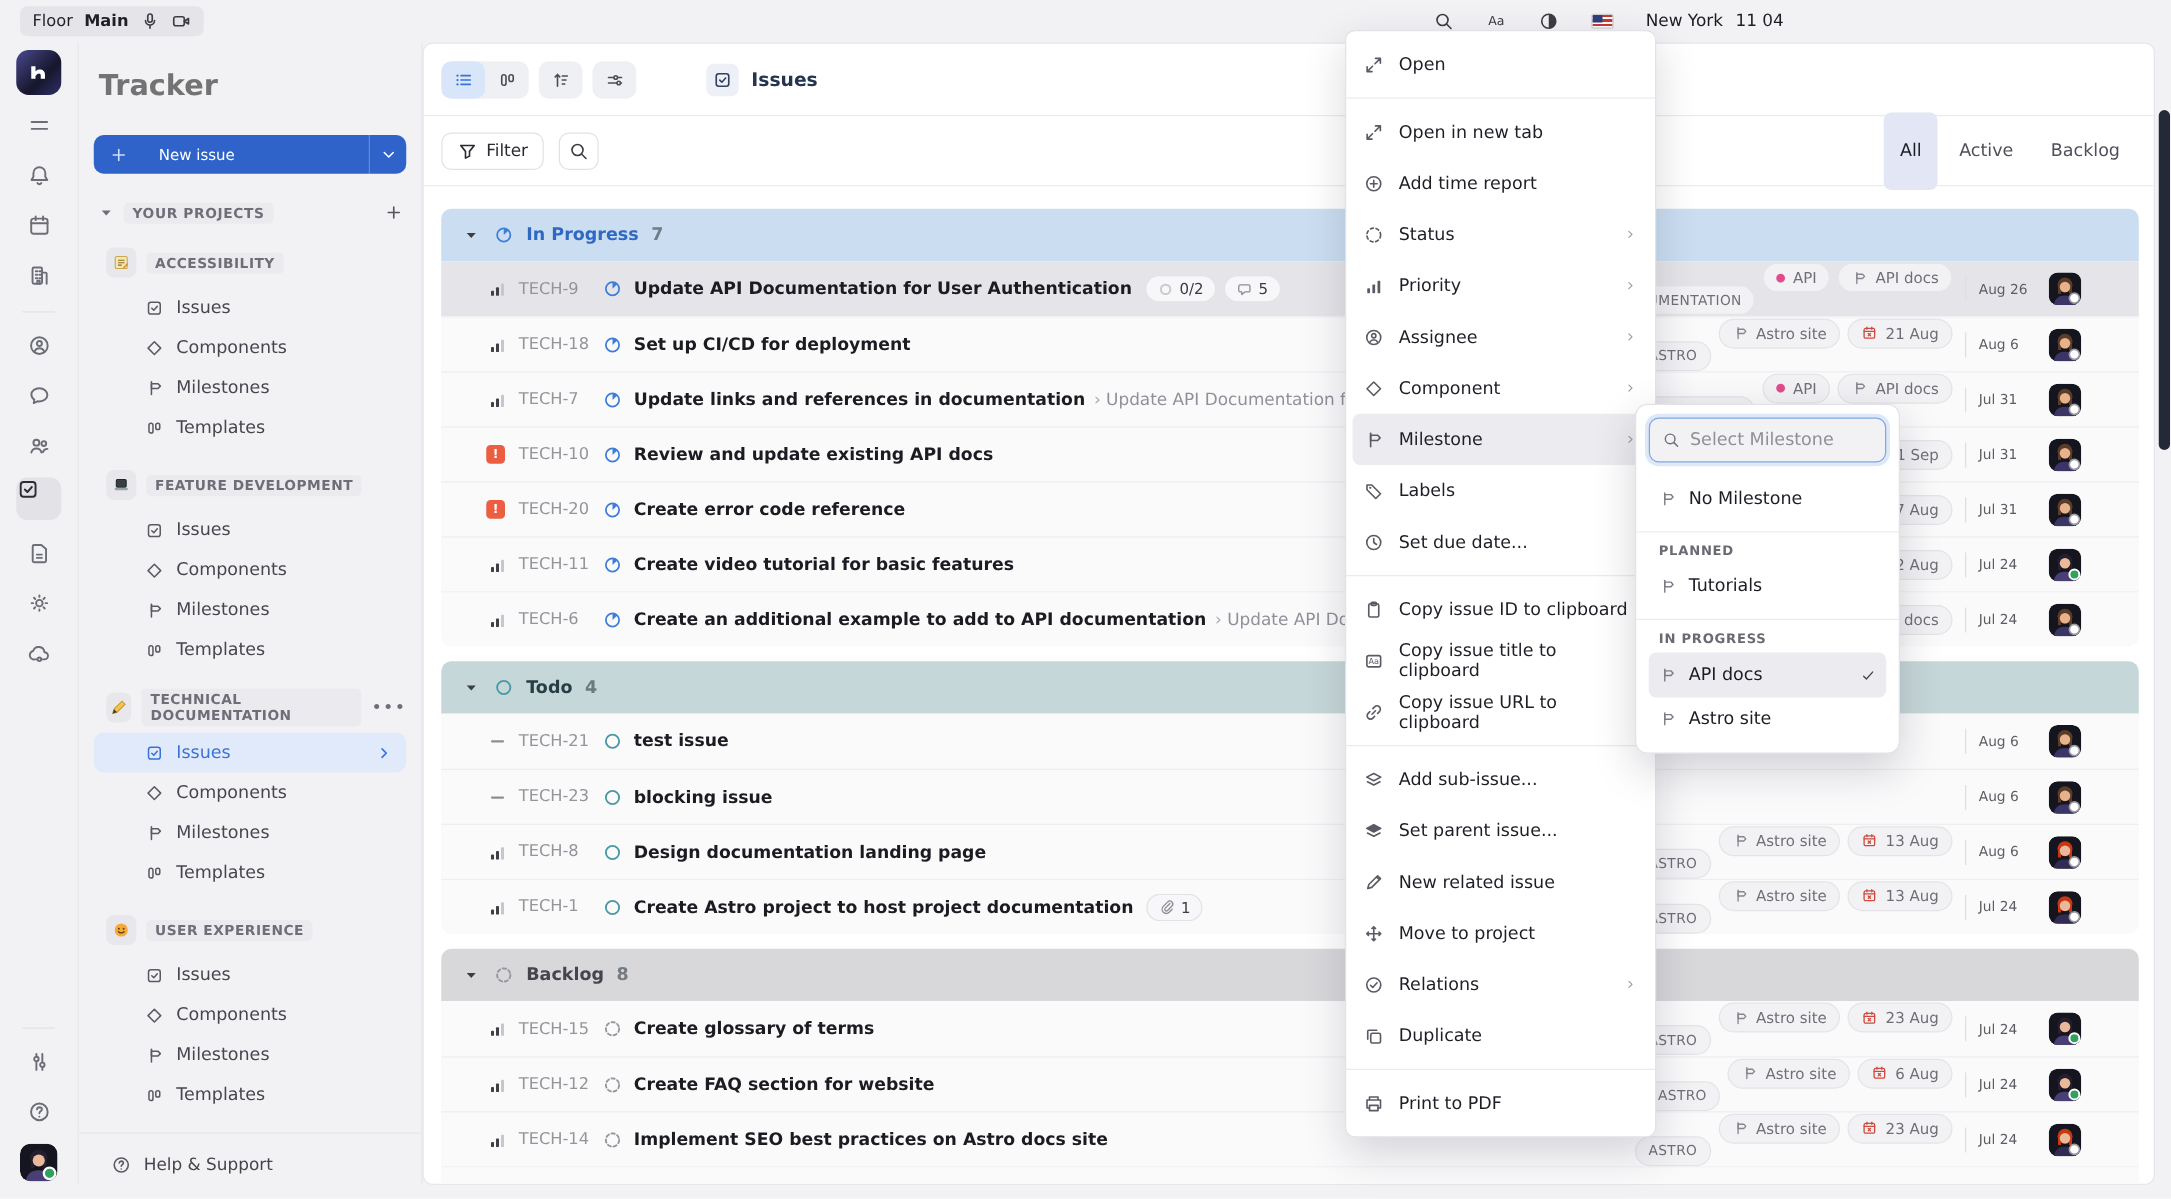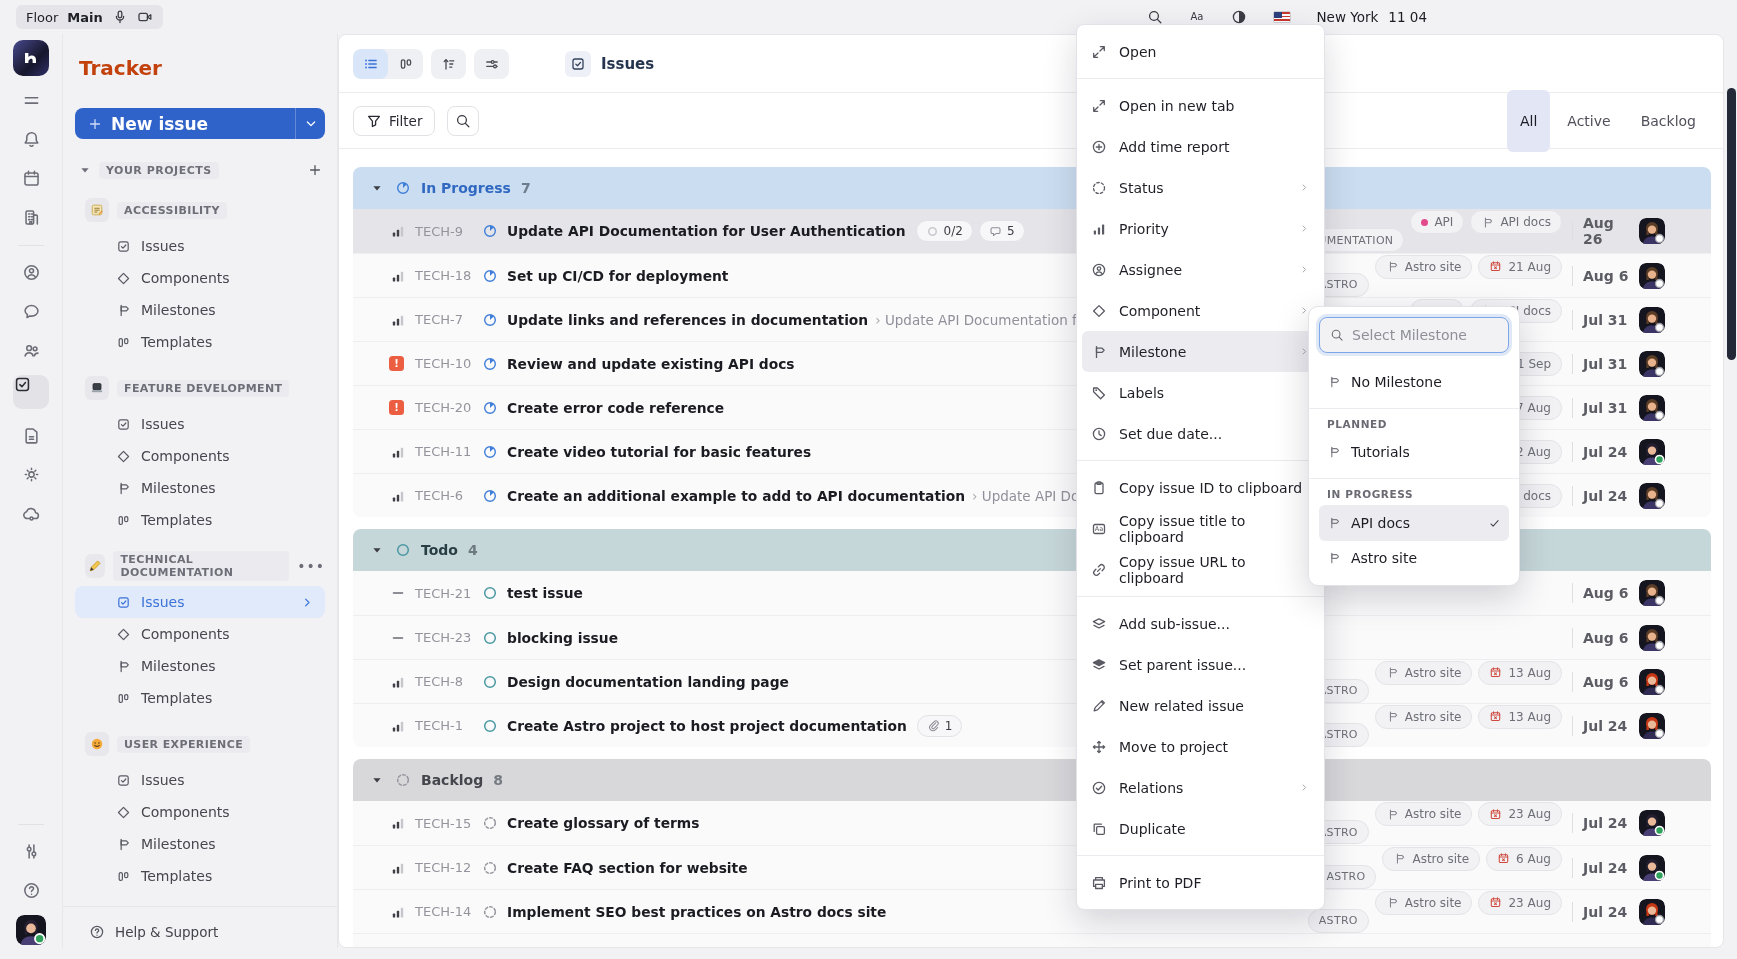--- a/index.html
+++ b/index.html
@@ -30,24 +30,24 @@
   .sb-ic.first { margin-top:15px; }
   .sb-ic svg { width:19px; height:19px; }
   .sb-ic.active { background:#e2e2e7; border-radius:9px; width:36px; height:34px; margin-top:12px; color:#2c2c34; }
   .sb-div { width:26px; height:1px; background:#e2e2e6; margin-top:15px; }
   .sb-spacer { flex:1; }
   .sb-avatar { margin:12px 0 14px; cursor:pointer; }
   .sb-avatar svg { border-radius:8px; display:block; }
 
   
   .nav { position:absolute; left:62px; top:34px; width:276px; height:914px; border-left:1px solid #e7e7eb; border-right:1px solid #e7e7eb; padding-top:14px; overflow:hidden; }
-  .nav-title { font-size:20px; font-weight:bold; color:#c2410c; padding:8px 0 0 16px; height:44px; }
+  .nav-title { font-size:23px; font-weight:bold; color:#737373; padding:8px 0 0 16px; height:44px; }
   .newissue { margin:16px 12px 0; height:31px; background:#2f63c9; border-radius:8px; display:flex; align-items:center; color:#fff; cursor:pointer; }
   .newissue .plus { margin-left:12px; color:#cfdcf6; }
-  .newissue .nlabel { margin-left:8px; font-size:17px; font-weight:700; flex:1; }
+  .newissue .nlabel { margin-left:24px; font-size:12px; font-weight:400; flex:1; }
   .newissue .drop { width:30px; align-self:stretch; border-left:1px solid rgba(255,255,255,.25); display:flex; align-items:center; justify-content:center; }
   .proj-head-row { margin:21px 14px 0 14px; height:20px; display:flex; align-items:center; gap:6px; color:#6e6e78; }
   .proj-head-pill { background:#ebebef; border-radius:4px; padding:2px 7px; font-size:11px; font-weight:bold; letter-spacing:.5px; }
   .proj-head-row .plus-btn { margin-left:auto; color:#55555e; cursor:pointer; }
   .project { margin-top:18px; }
   .proj-row { margin-left:22px; margin-right:12px; height:24px; display:flex; align-items:center; gap:8px; }
   .proj-emoji { width:24px; height:24px; background:#e8e8ec; border-radius:6px; display:flex; align-items:center; justify-content:center; }
   .proj-emoji svg { width:14px; height:14px; }
   .proj-label { background:#ebebef; border-radius:4px; padding:2px 7px; font-size:11px; font-weight:bold; letter-spacing:.4px; color:#6e6e78; }
   .proj-more { margin-left:auto; color:#6e6e78; font-size:14px; letter-spacing:1px; cursor:pointer; }
@@ -105,37 +105,37 @@
   .badge { height:22px; border:1px solid #e3e3e7; background:#f7f7f9; border-radius:11px; padding:0 9px; display:flex; align-items:center; gap:5px; font-size:12px; color:#3c3c44; }
   .badge .ic { color:#8d8d96; } .badge .ic svg { width:13px; height:13px; }
   .rright { position:absolute; right:46px; top:0; bottom:0; display:flex; align-items:center; gap:10px; }
   .pills { display:flex; gap:6px; }
   .pill { height:24px; border-radius:12px; background:#f2f2f5; border:1px solid #e4e4e8; display:flex; align-items:center; gap:6px; padding:0 10px; font-size:12px; color:#6f6f78; white-space:nowrap; }
   .pill.project { font-size:11px; letter-spacing:.3px; }
   .pill .dot { width:7px; height:7px; border-radius:50%; background:#e24a8c; }
   .pill .ic { color:#85858e; } .pill .ic svg { width:13px; height:13px; }
   .pill.due .ic { color:#cf4a3e; }
   .vsep { width:1px; height:20px; background:#dfdfe3; }
-  .rdate { width:46px; font-size:14px; color:#5c5c64;font-weight:bold; }
+  .rdate { width:46px; font-size:11px; color:#5c5c64; }
   .ravatar svg { border-radius:7px; display:block; }
   .row.partial { border-top:1px solid #eeeef1; }
 
   .pri .urgent { width:15px; height:15px; background:#ec5e41; border-radius:3.5px; color:#fff; font-size:10px; font-weight:bold; display:flex; align-items:center; justify-content:center; }
 
   
   .cmenu { position:absolute; left:1076px; top:24px; width:249px; background:#fff; border:1px solid #e2e2e7; border-radius:8px; box-shadow:0 12px 34px rgba(20,20,45,.16); padding:6px 0; z-index:50; }
   .cm-item { height:41px; display:flex; align-items:center; gap:12px; padding:0 14px; font-size:14px; color:#1e1e26; cursor:pointer; }
   .cm-item .ic { color:#5a5a64; }
   .cm-item.hl { background:#ececf0; border-radius:6px; margin:0 5px; padding:0 9px; }
   .cm-item .subchev { margin-left:auto; color:#9a9aa2; }
   .cm-item .subchev svg { width:11px; height:11px; }
   .cm-div { height:1px; background:#ebebef; margin:6px 0; }
 
   
-  .mpopup { position:absolute; left:1308px; top:306px; width:212px; background:#fff; border:1px solid #e2e2e7; border-radius:10px; box-shadow:0 12px 34px rgba(20,20,45,.18); padding:10px; z-index:60; }
+  .mpopup { position:absolute; left:1308px; top:323px; width:212px; background:#fff; border:1px solid #e2e2e7; border-radius:10px; box-shadow:0 12px 34px rgba(20,20,45,.18); padding:10px; z-index:60; }
   .msearch { height:36px; background:#f2f2f5; border:1px solid #7fa6e8; box-shadow:0 0 0 3px rgba(77,126,213,.18); border-radius:8px; display:flex; align-items:center; gap:8px; padding:0 10px; }
   .msearch .ic { color:#6f6f78; } .msearch .ic svg { width:14px; height:14px; }
   .msearch input { border:none; outline:none; background:transparent; font-family:inherit; font-size:14px; color:#1b1b22; width:130px; }
   .msearch input::placeholder { color:#8f8f98; }
   .mp-item { height:34px; display:flex; align-items:center; gap:10px; padding:0 8px; font-size:14px; color:#1c1c24; border-radius:6px; cursor:pointer; }
   .mp-item .ic { color:#7c7c85; } .mp-item .ic svg { width:14px; height:14px; }
   .mp-item.first { margin-top:12px; }
   .mp-item.hl { background:#ececf0; height:36px; }
   .mp-item .check { margin-left:auto; color:#44444c; }
   .mp-item .check svg { width:13px; height:13px; }

